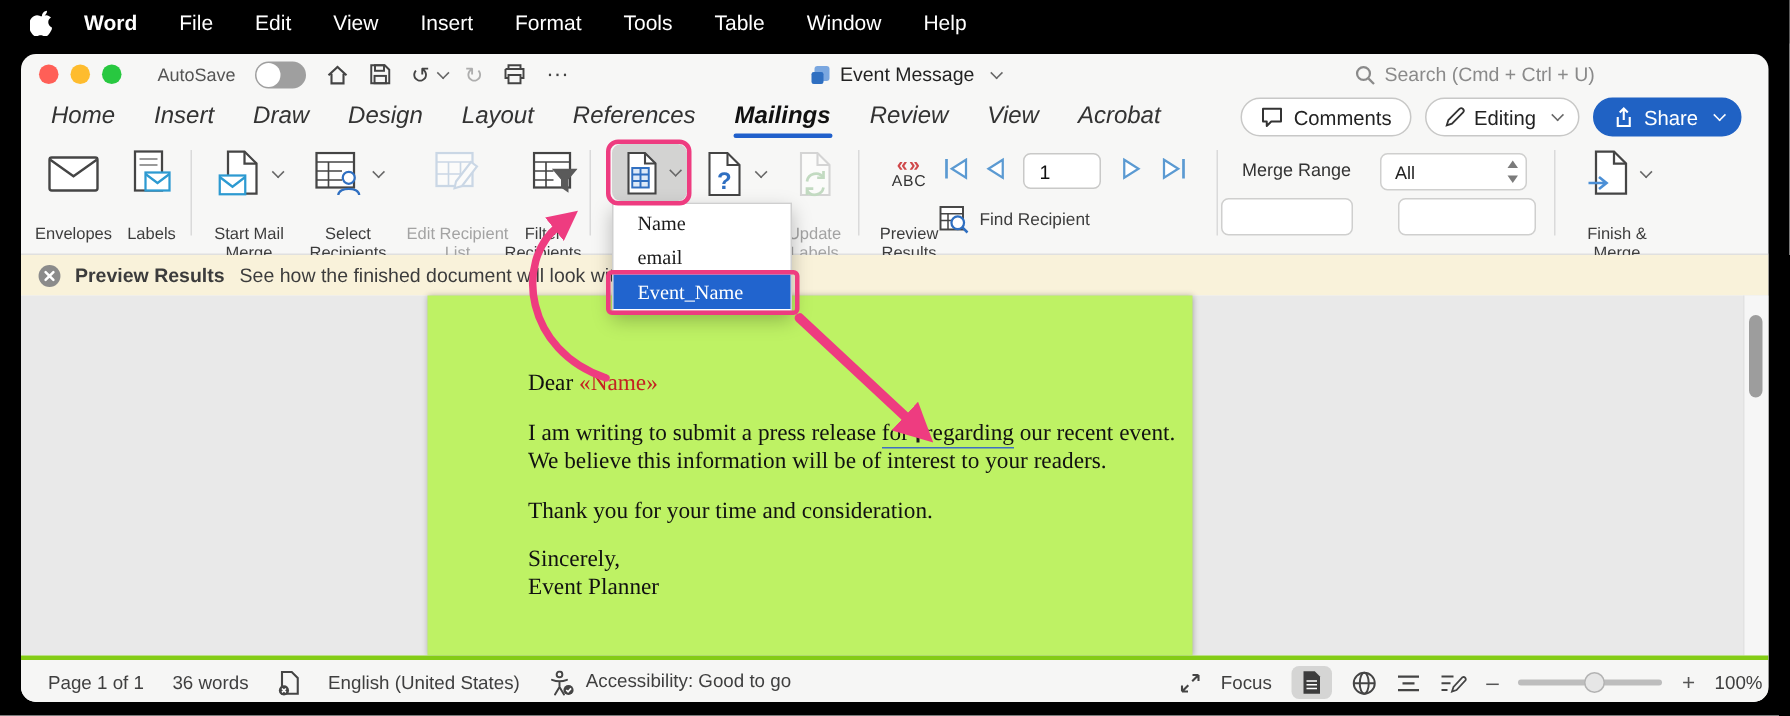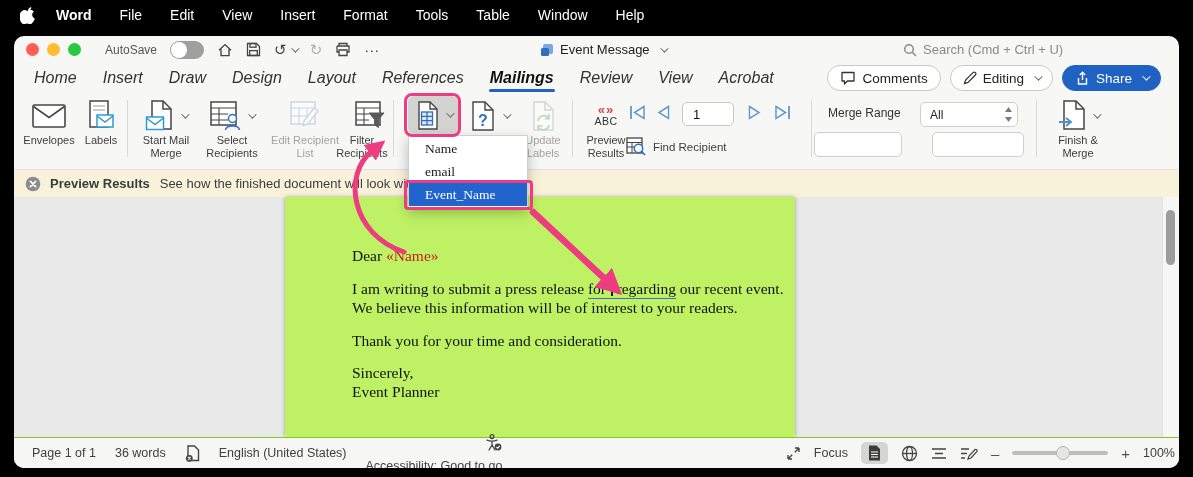--- a/index.html
+++ b/index.html
@@ -46,21 +46,21 @@
                        border-radius:2px; background:#2160cb; }
   .pills { position:absolute; right:18px; top:2px; display:flex; gap:9px; align-items:center; }
   .pill { display:flex; align-items:center; gap:6px; height:26px; padding:0 12px; border:1px solid #c8c8c7;
           border-radius:14px; background:#fff; font-size:13.5px; color:#222; }
   .pill.share { background:#2062c4; border-color:#2062c4; color:#fff; }
 
   
   .ribbon { position:relative; height:77px; border-bottom:1px solid #e0e0df; font-size:11px; color:#3d3d3d; }
   .rbtn { position:absolute; top:4px; display:flex; flex-direction:column; align-items:center; text-align:center; }
   .rbtn .ric { height:37px; display:flex; align-items:center; justify-content:center; gap:3px; }
-  .rbtn .rlb { line-height:12.5px; margin-top:0; }
+  .rbtn .rlb { line-height:12.5px; margin-top:16px; }
   .rbtn.disabled { color:#a3a3a3; }
   .rbtn.disabled svg { opacity:.5; }
   .rdiv { position:absolute; top:7px; width:1px; height:57px; background:#dadada; }
   .mf-btn { position:absolute; left:394px; top:3px; width:50px; height:38px; background:#d3d3d2; border-radius:6px;
             display:flex; align-items:center; justify-content:center; gap:3px; }
   .pr-glyph { font-size:13px; font-weight:bold; color:#d0494b; letter-spacing:1px; line-height:12px; }
   .pr-abc { font-size:10.5px; color:#333; letter-spacing:.5px; line-height:11px; }
   .recbox { position:absolute; left:668px; top:9px; width:52px; height:24px; border:1px solid #c9c9c8; border-radius:5px;
             background:#fff; font-size:13px; padding-left:10px; color:#111; font-family:"Liberation Sans",sans-serif; }
   .navb { position:absolute; top:11px; }
@@ -86,21 +86,21 @@
              color:#111; line-height:19px; }
   .mergefield { color:#c42222; }
   .para { margin-top:14px; }
   .sig-block { margin-top:13px; }
   .flag { border-bottom:1.6px solid #3f6fc4; padding-bottom:.5px; }
   .caret { display:inline-block; width:1.6px; height:15px; background:#1a1a1a; margin:0 4px 0 5px; vertical-align:-2px; }
   .vscroll { position:absolute; right:0; top:0; width:17px; height:100%; background:#f6f6f6; border-left:1px solid #e2e2e2; }
   .vthumb { position:absolute; left:3px; top:13px; width:9px; height:55px; background:#9d9d9d; border-radius:4.5px; }
 
   
-  .statusbar { position:relative; height:31px; background:#f6f6f5; border-top:1px solid #84cc16;
+  .statusbar { position:relative; height:31px; background:#f6f6f5; border-top:3px solid #84cc16;
                font-size:12.5px; color:#3f3f3f; }
   .sb-left { position:absolute; left:18px; top:0; height:30px; display:flex; align-items:center; gap:19px; }
   .sb-right { position:absolute; right:4px; top:0; height:30px; display:flex; align-items:center; gap:13px; }
   .viewbtn { width:27px; height:22px; border-radius:5px; display:flex; align-items:center; justify-content:center; }
   .viewbtn.sel { background:#d5d5d4; }
   .ztrack { width:96px; height:4px; background:#bdbdbd; border-radius:2px; position:relative; }
   .zthumb { position:absolute; left:44px; top:-5px; width:14px; height:14px; border-radius:50%; background:#e6e6e6;
             border:1px solid #b3b3b3; }
   .zsign { font-size:15px; color:#555; }
 
@@ -441,21 +441,21 @@
   <div class="statusbar">
     <div class="sb-left">
       <span>Page 1 of 1</span>
       <span>36 words</span>
       <svg width="15" height="17" viewBox="0 0 15 17">
         <path d="M3 1 H9.5 L13.5 5 V15.5 H3 Z" fill="none" stroke="#454545" stroke-width="1.4"></path>
         <circle cx="4.3" cy="13.3" r="3.4" fill="#454545"></circle>
           <path d="M3 12 L5.6 14.6 M5.6 12 L3 14.6" stroke="#fff" stroke-width="1.1"></path>
       </svg>
       <span>English (United States)</span>
-      <span style="display:flex;align-items:flex-end;gap:8px;flex-direction:column;">
+      <span style="display:flex;align-items:flex-start;gap:8px;">
         <svg width="17" height="17" viewBox="0 0 17 17">
           <circle cx="7" cy="2.6" r="1.9" fill="none" stroke="#454545" stroke-width="1.3"></circle>
           <path d="M2 6.2 C5 7.4 9 7.4 12 6.2 M7 7.2 V11 M7 11 L4 16 M7 11 L10 16" fill="none" stroke="#454545" stroke-width="1.3" stroke-linecap="round"></path>
           <circle cx="13" cy="13" r="3.4" fill="#454545"></circle>
             <path d="M11.5 13 L12.7 14.2 L14.7 11.9" fill="none" stroke="#fff" stroke-width="1.1"></path>
         </svg>
         <span>Accessibility: Good to go</span>
       </span>
     </div>
     <div class="sb-right">

